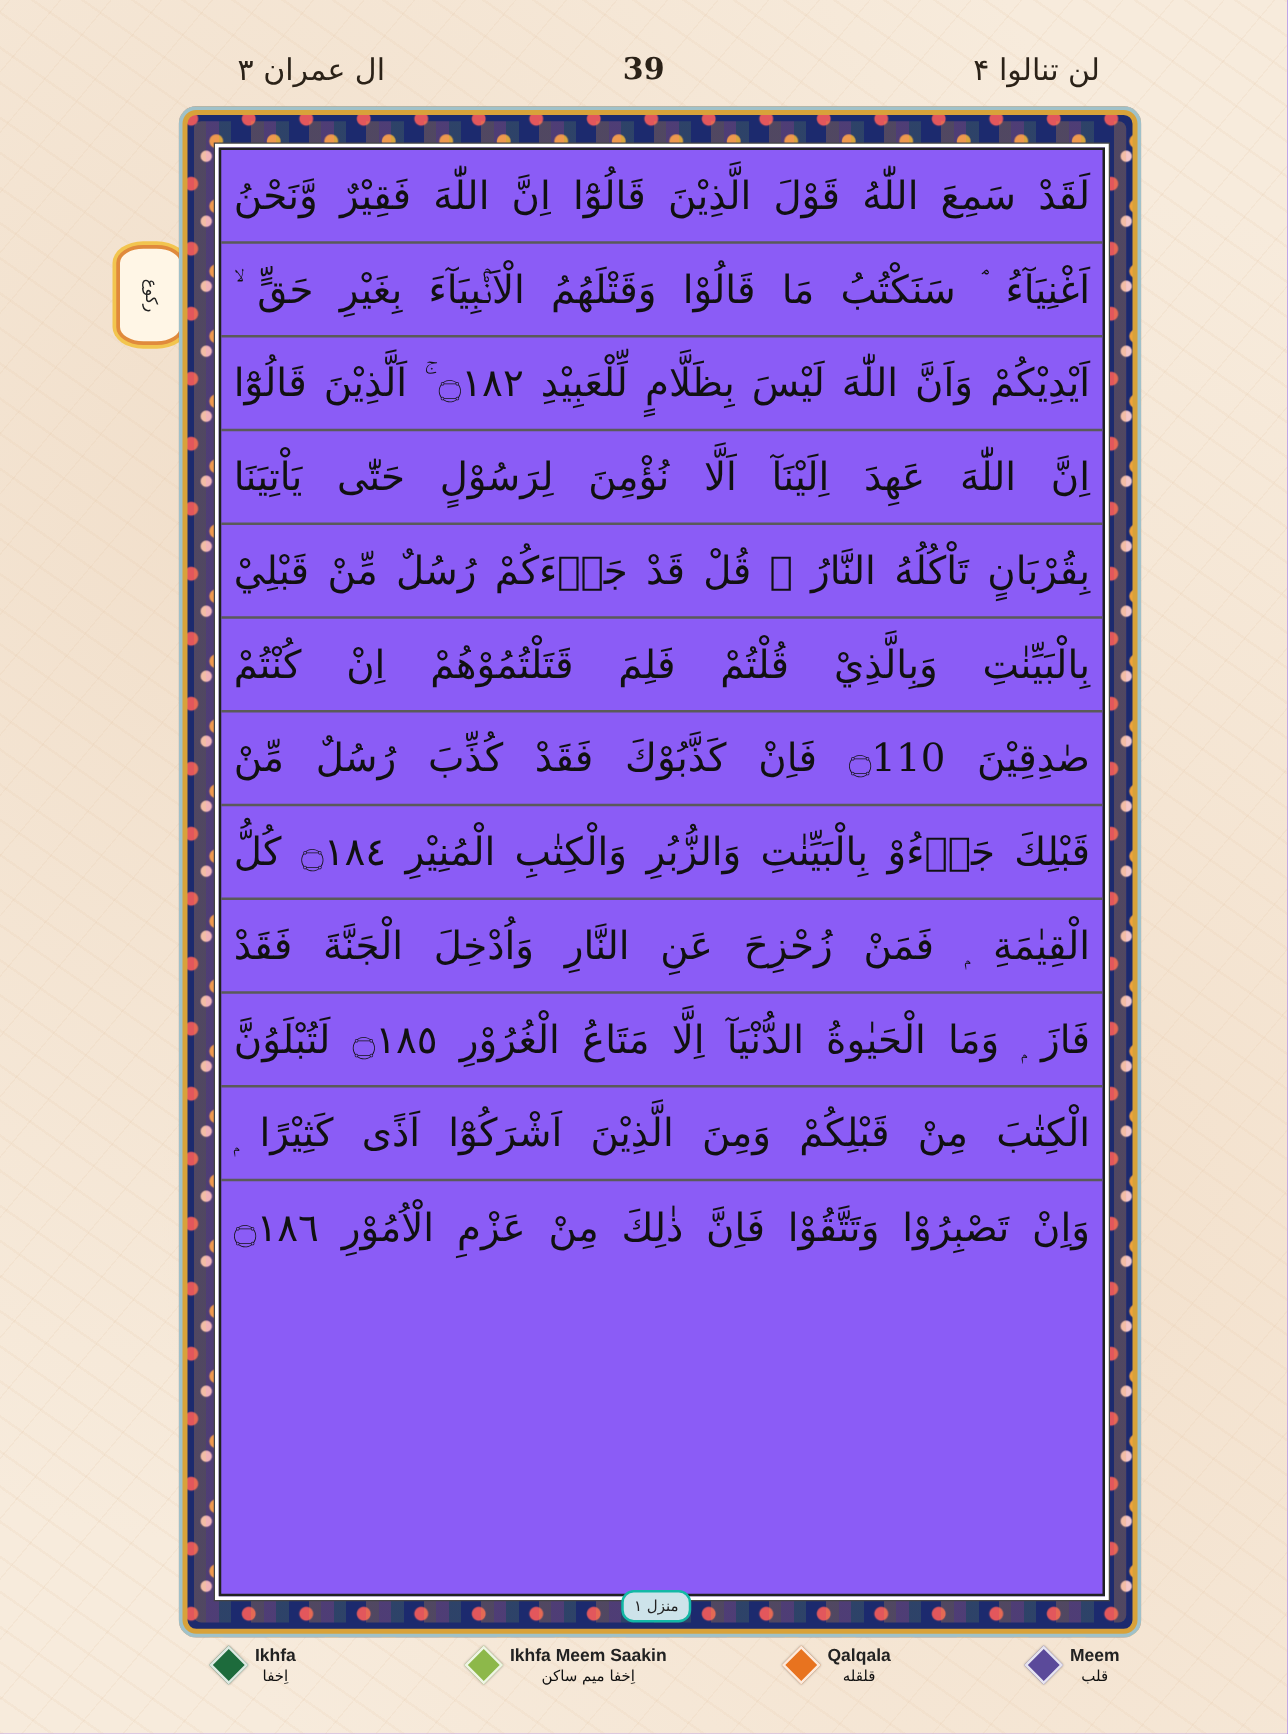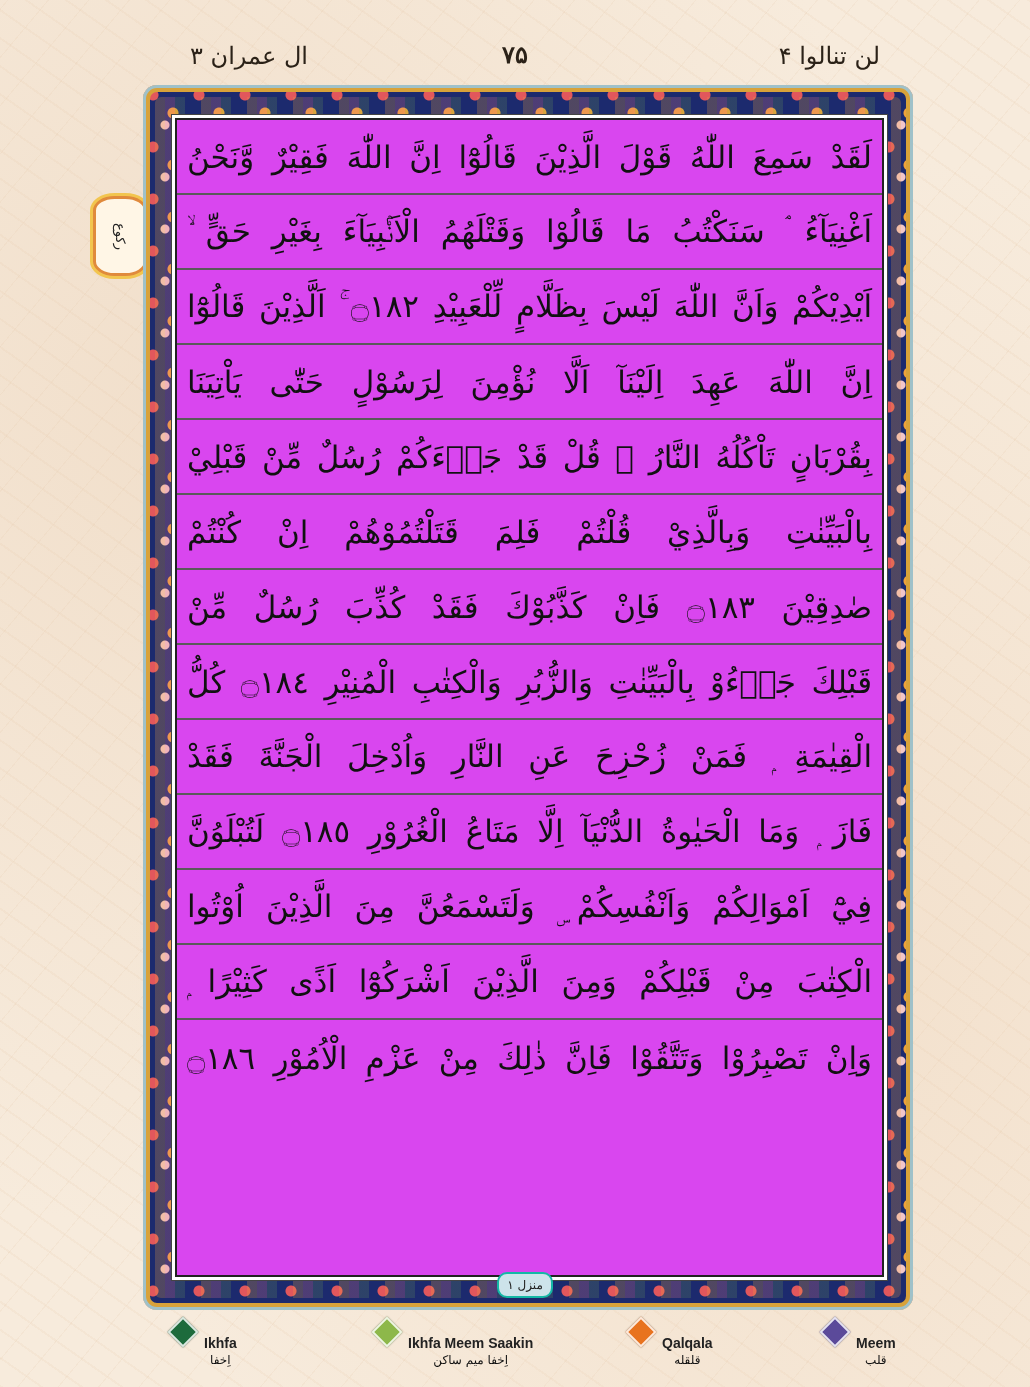--- a/index.html
+++ b/index.html
@@ -31,21 +31,21 @@
     box-shadow: inset 0 0 0 3px #9fc1c9, inset 0 0 0 7px #d8a23a;
   }
   .frame::before {
     content: ""; position: absolute; inset: 12px; border-radius: 6px;
     background:
       repeating-linear-gradient(90deg, rgba(240,160,60,0.45) 0 10px, rgba(232,120,140,0.45) 10px 20px, rgba(120,170,80,0.35) 20px 30px, transparent 30px 46px);
     opacity: 0.55;
   }
   .page {
     position: absolute; left: 175px; top: 118px; width: 705px; height: 1155px;
-    background: #d946ef; border: 2px solid #222; box-shadow: 0 0 0 3px #fff, 0 0 0 4px #444;
+    background: #8b5cf6; border: 2px solid #222; box-shadow: 0 0 0 3px #fff, 0 0 0 4px #444;
   }
   .line {
     height: 75px; border-bottom: 2px solid #5a5a5a; box-sizing: border-box;
     display: flex; align-items: center; justify-content: center;
     direction: rtl; padding: 0 10px;
     font-family: "DejaVu Serif", serif; font-size: 31px; color: #111; white-space: nowrap; overflow: hidden;
   }
   .line:last-child { border-bottom: none; }
   .line span.txt { display: inline-block; text-align: justify; width: 100%; text-align-last: justify; }
 
@@ -60,29 +60,29 @@
     position: absolute; left: 497px; top: 1272px; width: 52px; height: 22px;
     background: #cde3ea; border: 2px solid #14b8a6; border-radius: 10px;
     display: flex; align-items: center; justify-content: center;
     font-family: "DejaVu Serif", serif; font-size: 12px; color: #222; direction: rtl;
   }
 
   .legend { position: absolute; top: 1316px; left: 0; width: 1030px; height: 60px; }
   .leg { position: absolute; display: flex; align-items: flex-start; }
   .diamond { width: 18px; height: 18px; transform: rotate(45deg); margin: 5px 10px 0 4px; border: 2px solid rgba(255,255,255,0.85); box-shadow: 0 0 2px rgba(0,0,0,0.4); }
   .leg-text { display: flex; flex-direction: column; align-items: center; }
-  .leg-en { font-family: "Liberation Sans", sans-serif; font-weight: bold; font-size: 14px; color: #222; margin-top: 19px; }
+  .leg-en { font-family: "Liberation Sans", sans-serif; font-weight: bold; font-size: 14px; color: #222; }
   .leg-ar { font-family: "DejaVu Serif", serif; font-size: 12px; color: #111; direction: rtl; margin-top: 2px; }
 </style>
 </head>
 <body>
 
 <div class="header">
   <div class="hdr hdr-right">لن تنالوا ۴</div>
-  <div class="hdr hdr-center">۷۵</div>
+  <div class="hdr hdr-center">39</div>
   <div class="hdr hdr-left">ال عمران ۳</div>
 </div>
 
 <div class="ruku">رکوع</div>
 
 <div class="frame"></div>
 
 <div class="page">
   <div class="line">
       <span class="txt">لَقَدْ سَمِعَ اللّٰهُ قَوْلَ الَّذِيْنَ قَالُوْٓا اِنَّ اللّٰهَ فَقِيْرٌ وَّنَحْنُ</span>
@@ -96,33 +96,30 @@
   <div class="line">
       <span class="txt">اِنَّ اللّٰهَ عَهِدَ اِلَيْنَآ اَلَّا نُؤْمِنَ لِرَسُوْلٍ حَتّٰى يَاْتِيَنَا</span>
     </div>
   <div class="line">
       <span class="txt">بِقُرْبَانٍ تَاْكُلُهُ النَّارُ ۭ قُلْ قَدْ جَاۗءَكُمْ رُسُلٌ مِّنْ قَبْلِيْ</span>
     </div>
   <div class="line">
       <span class="txt">بِالْبَيِّنٰتِ وَبِالَّذِيْ قُلْتُمْ فَلِمَ قَتَلْتُمُوْھُمْ اِنْ كُنْتُمْ</span>
     </div>
   <div class="line">
-      <span class="txt">صٰدِقِيْنَ ۝١٨٣ فَاِنْ كَذَّبُوْكَ فَقَدْ كُذِّبَ رُسُلٌ مِّنْ</span>
+      <span class="txt">صٰدِقِيْنَ ۝110 فَاِنْ كَذَّبُوْكَ فَقَدْ كُذِّبَ رُسُلٌ مِّنْ</span>
     </div>
   <div class="line">
       <span class="txt">قَبْلِكَ جَاۗءُوْ بِالْبَيِّنٰتِ وَالزُّبُرِ وَالْكِتٰبِ الْمُنِيْرِ ۝١٨٤ كُلُّ</span>
     </div>
   <div class="line">
       <span class="txt">الْقِيٰمَةِ ۭ فَمَنْ زُحْزِحَ عَنِ النَّارِ وَاُدْخِلَ الْجَنَّةَ فَقَدْ</span>
     </div>
   <div class="line">
       <span class="txt">فَازَ ۭ وَمَا الْحَيٰوةُ الدُّنْيَآ اِلَّا مَتَاعُ الْغُرُوْرِ ۝١٨٥ لَتُبْلَوُنَّ</span>
-    </div>
-  <div class="line">
-      <span class="txt">فِيْٓ اَمْوَالِكُمْ وَاَنْفُسِكُمْ ۣ وَلَتَسْمَعُنَّ مِنَ الَّذِيْنَ اُوْتُوا</span>
     </div>
   <div class="line">
       <span class="txt">الْكِتٰبَ مِنْ قَبْلِكُمْ وَمِنَ الَّذِيْنَ اَشْرَكُوْٓا اَذًى كَثِيْرًا ۭ</span>
     </div>
   <div class="line">
       <span class="txt">وَاِنْ تَصْبِرُوْا وَتَتَّقُوْا فَاِنَّ ذٰلِكَ مِنْ عَزْمِ الْاُمُوْرِ ۝١٨٦</span>
     </div>
 </div>
 
 <div class="manzil">منزل ۱</div>

